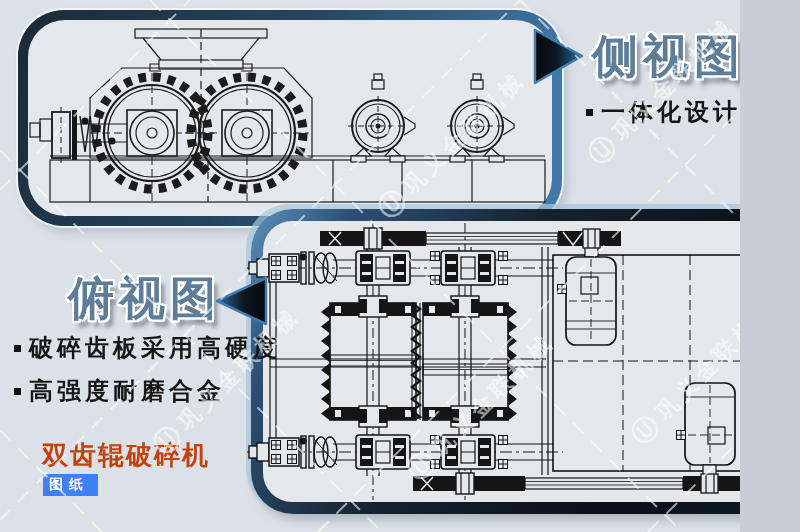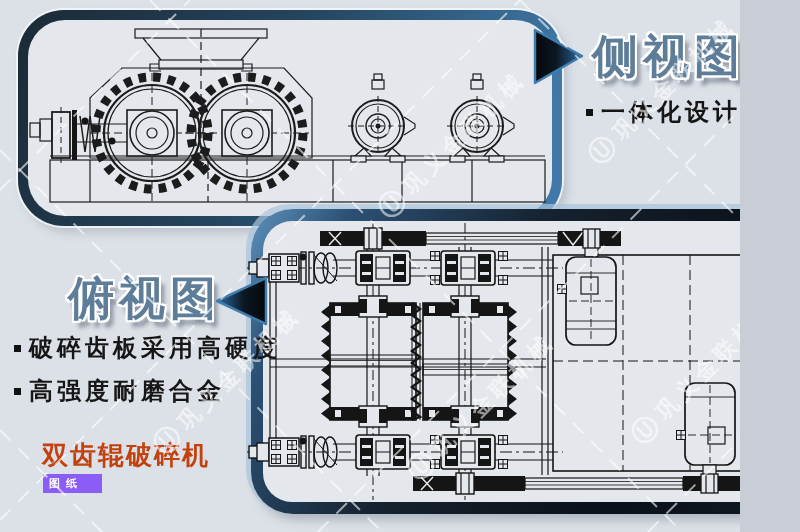--- a/index.html
+++ b/index.html
@@ -52,22 +52,22 @@
   .feature .sq{width:7px;height:7px;background:#111;margin-right:8px;flex:0 0 auto;}
   .feature .txt{font-size:24px;font-weight:600;color:#161616;letter-spacing:4px;}
 
   
   .product-name{
     position:absolute;left:42px;top:438px;z-index:5;
     font-size:26px;font-weight:800;color:#c2410c;letter-spacing:2px;white-space:nowrap;
   }
   .product-badge{
     position:absolute;left:43px;top:474px;z-index:5;
-    background:#8b5cf6;color:#fff;font-size:11px;font-weight:bold;
-    letter-spacing:6px;padding:2px 19px 2px 6px;white-space:nowrap;
+    background:#3b82f6;color:#fff;font-size:14px;font-weight:bold;
+    letter-spacing:6px;padding:2px 9px 2px 6px;white-space:nowrap;
   }
 
   
   .wm-layer{position:absolute;inset:0;z-index:30;pointer-events:none;}
   .wm{
     position:absolute;transform:rotate(-45deg);transform-origin:0 50%;
     color:rgba(255,255,255,.55);font-size:22px;font-weight:bold;letter-spacing:5px;
     white-space:nowrap;display:flex;align-items:center;
   }
   .wm .wm-logo{font-size:27px;margin-right:7px;letter-spacing:0;}

